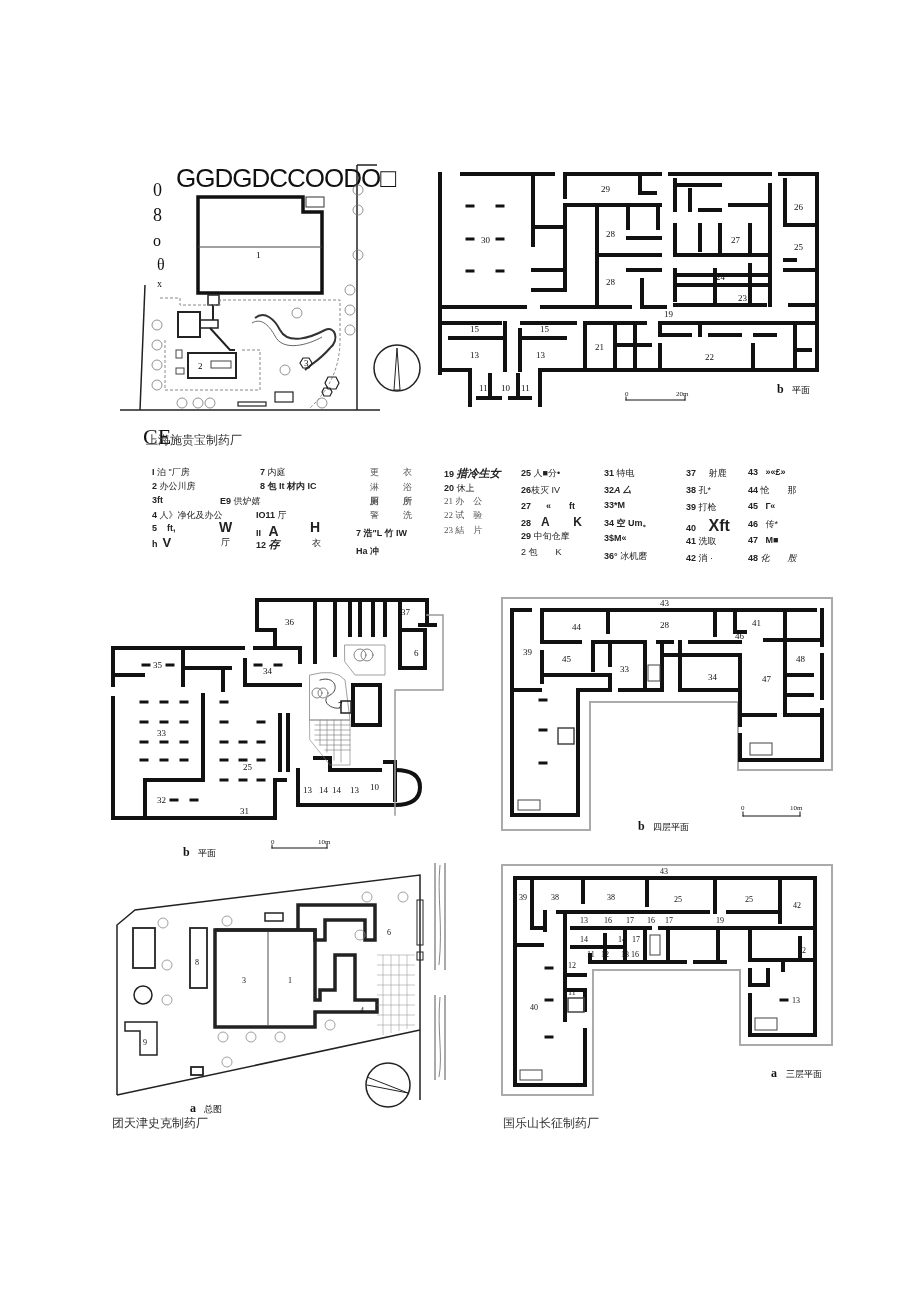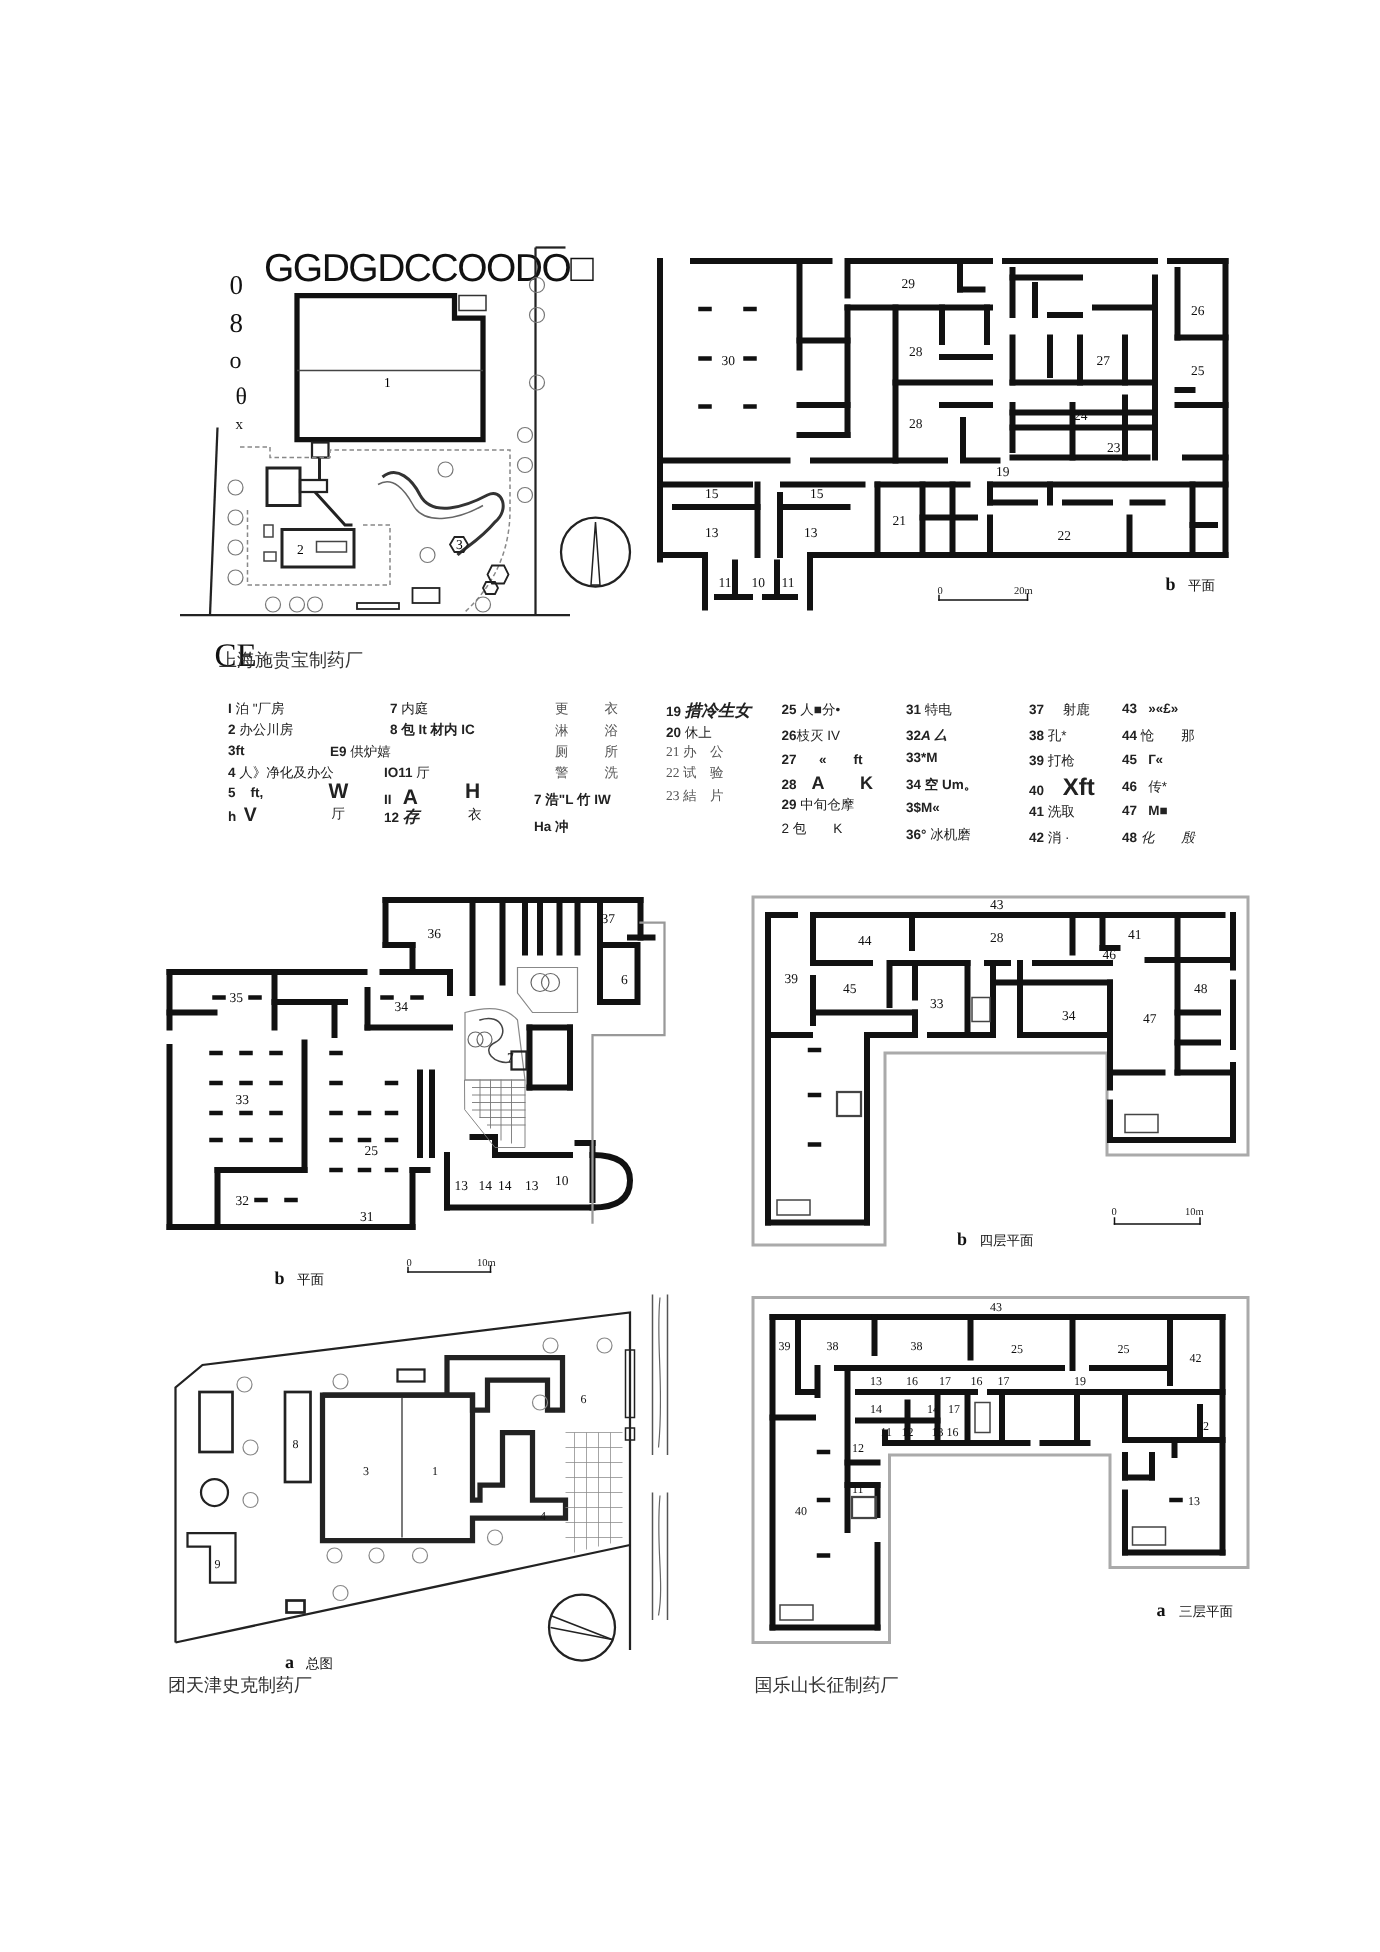--- a/index.html
+++ b/index.html
@@ -234,21 +234,21 @@
   <div class="legend-item" style="left:260px;top:480px;"><span>8</span> <span>包 It 材内 IC</span></div>
   <div class="legend-item" style="left:220px;top:495px;text-align:center;"><span>E9</span> <span style="font-weight:normal">供炉嬉</span></div>
   <div class="legend-item" style="left:256px;top:509px;"><span>IO11</span> <span style="font-weight:normal">厅</span></div>
   <div class="legend-item" style="left:256px;top:523px;"><span>II</span>&nbsp;&nbsp;&nbsp;<span style="font-size:14px">A</span></div>
   <div class="legend-item" style="left:256px;top:537px;"><span>12</span> <span style="font-style:italic;font-size:11px">存</span></div>
   <div class="legend-item" style="left:310px;top:519px;font-size:14px;">H</div>
   <div class="legend-item" style="left:312px;top:537px;font-weight:normal;">衣</div>
 
   <div class="legend-item caption-serif" style="left:370px;top:466px;font-weight:normal;color:#555;"><span>更</span><span style="margin-left:24px">衣</span></div>
   <div class="legend-item caption-serif" style="left:370px;top:481px;font-weight:normal;color:#555;"><span>淋</span><span style="margin-left:24px">浴</span></div>
-  <div class="legend-item caption-serif" style="left:370px;top:495px;font-weight:normal;color:#555;"><span>厕</span><span style="margin-left:24px">所</span></div>
+  <div class="legend-item caption-serif" style="left:370px;top:495px;font-weight:bold;color:#555;"><span>厕</span><span style="margin-left:24px">所</span></div>
   <div class="legend-item caption-serif" style="left:370px;top:509px;font-weight:normal;color:#555;"><span>警</span><span style="margin-left:24px">洗</span></div>
   <div class="legend-item" style="left:356px;top:527px;">7 浩"L 竹 IW</div>
   <div class="legend-item" style="left:356px;top:545px;">Ha 冲</div>
 
   <div class="legend-item" style="left:444px;top:466px;"><span>19</span> <span style="font-style:italic;font-size:11px">措冷生女</span></div>
   <div class="legend-item" style="left:444px;top:482px;"><span>20</span> <span style="font-weight:normal">休上</span></div>
   <div class="legend-item caption-serif" style="left:444px;top:495px;font-weight:normal;color:#555;"><span>21</span> <span>办　公</span></div>
   <div class="legend-item caption-serif" style="left:444px;top:509px;font-weight:normal;color:#555;"><span>22</span> <span>试　验</span></div>
   <div class="legend-item caption-serif" style="left:444px;top:524px;font-weight:normal;color:#555;"><span>23</span> <span>結　片</span></div>
 

